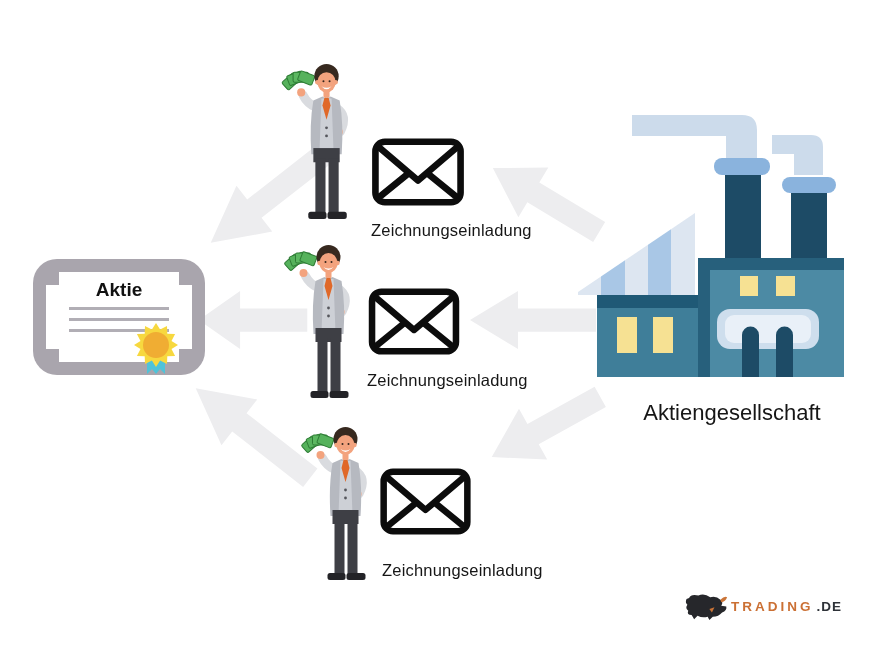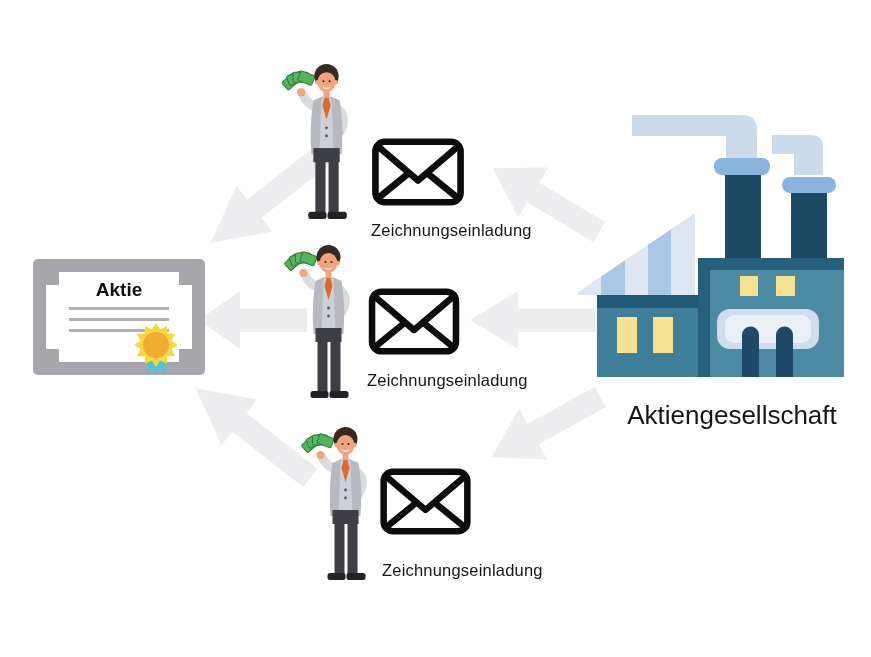--- a/index.html
+++ b/index.html
@@ -5,21 +5,21 @@
   html,body{margin:0;padding:0;background:#fff;}
   #canvas{
     position:relative;width:871px;height:657px;background:#ffffff;
     font-family:"Liberation Sans", sans-serif;overflow:hidden;
   }
   .abs{position:absolute;}
   .arrow{z-index:1;}
   .layer{z-index:2;}
   .txt{z-index:3;color:#161616;font-weight:normal;white-space:nowrap;}
   .inv-label{font-size:16.5px;letter-spacing:.2px;}
-  .company-label{font-size:26px;width:258px;text-align:center;}
+  .company-label{font-size:22px;width:258px;text-align:center;}
   
   .cert{width:172px;height:116px;background:#a9a5ad;border-radius:5px;}
   .cert-inner{position:absolute;left:13px;top:13px;right:13px;bottom:13px;background:#ffffff;}
   .cert-notch{position:absolute;width:13px;height:13px;background:#a9a5ad;}
   .cert-title{margin-top:7px;text-align:center;font-size:19px;font-weight:bold;color:#111;}
   .cert-line{width:100px;height:3px;background:#b1aeb5;margin:8px auto 0 auto;}
   .cert-line.first{margin-top:6px;}
   
   .brand{display:flex;align-items:center;gap:3px;z-index:3;}
   .brand-name{font-size:13.5px;font-weight:bold;color:#cb7034;letter-spacing:3px;}
@@ -118,21 +118,21 @@
     <svg width="130" height="62">
         <use href="#sym-arrow"></use>
       </svg>
   </div>
   <div class="abs arrow" style="left:482px;top:396px;width:128px;height:62px;transform:rotate(-29deg);">
     <svg width="128" height="62">
         <use href="#sym-arrow"></use>
       </svg>
   </div>
 
-  <div class="abs layer cert" style="left:33px;top:259px;">
+  <div class="abs layer cert" style="left:33px;top:259px;border-radius:24px;">
     <div class="cert-inner">
       <div class="cert-notch" style="left:0;top:0;"></div>
       <div class="cert-notch" style="right:0;top:0;"></div>
       <div class="cert-notch" style="left:0;bottom:0;"></div>
       <div class="cert-notch" style="right:0;bottom:0;"></div>
       <div class="cert-title">Aktie</div>
       <div class="cert-line first"></div>
       <div class="cert-line"></div>
       <div class="cert-line"></div>
     </div>
@@ -192,14 +192,21 @@
     <path d="M201,282 V240 a8.5,8.5 0 0 1 17,0 V282 Z" fill="#1d4b66"></path>
 
     <rect x="22" y="200" width="101" height="82" fill="#3f7e99"></rect>
     <rect x="22" y="200" width="101" height="13" fill="#1f5976"></rect>
     <rect x="42" y="222" width="20" height="36" fill="#f6e193"></rect>
     <rect x="78" y="222" width="20" height="36" fill="#f6e193"></rect>
   </svg>
 
   <div class="abs txt company-label" style="left:603px;top:400px;">Aktiengesellschaft</div>
 
+  <div class="abs brand" style="left:684px;top:592px;">
+    <svg width="44" height="29" viewBox="0 0 52 34">
+        <use href="#sym-bull"></use>
+      </svg>
+    <span class="brand-name">TRADING</span>
+    <span class="brand-suffix">.DE</span>
+  </div>
 
 </div>
 
 </body></html>

